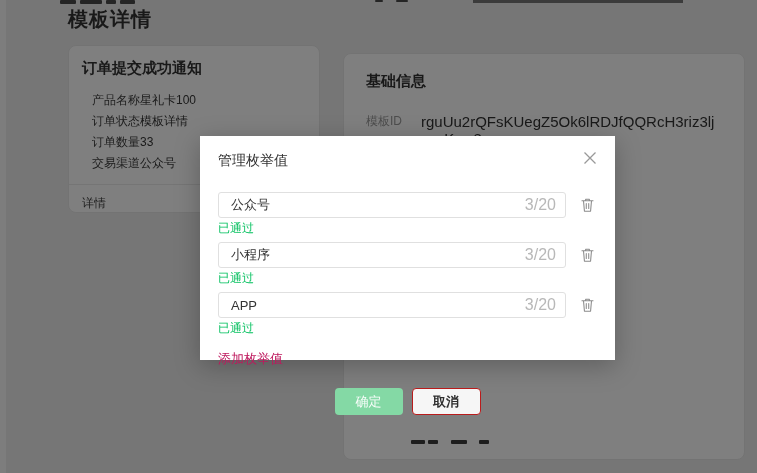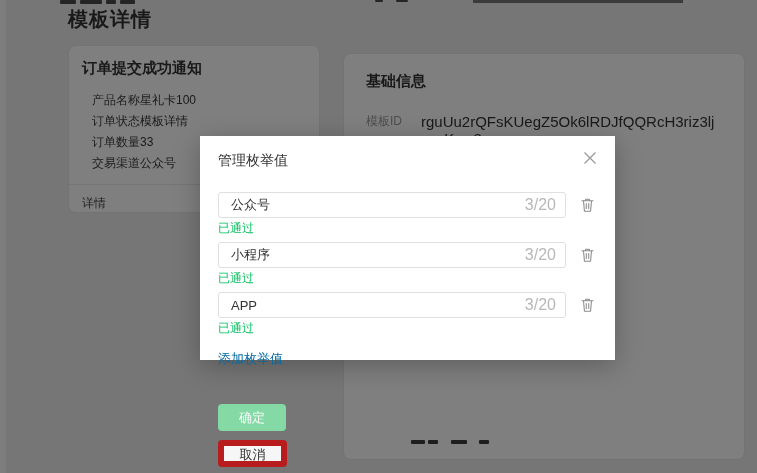--- a/index.html
+++ b/index.html
@@ -68,32 +68,32 @@
   .char-counter {
     position:absolute; right:10px; top:50%; transform:translateY(-50%);
     font-size:16px; color:#b8b8b8;
   }
   .trash-btn {
     margin-left:12px; width:20px; height:20px; border:none; background:none;
     display:flex; align-items:center; justify-content:center; cursor:pointer;
   }
   .status-ok { font-size:12px; color:#07c160; margin-top:3px; line-height:15px; }
   .add-link {
-    display:inline-block; margin:8px 0 16px; font-size:13px; line-height:17px;
-    color:#0369a1; text-decoration:none; cursor:pointer;
+    display:inline-block; margin:8px 0 0; font-size:13px; line-height:17px;
+    color:#be185d; text-decoration:none; cursor:pointer;
   }
   .modal-actions {
-    display:flex; justify-content:center; gap:9px; margin-top:21px;flex-direction:column;
+    display:flex; justify-content:center; gap:9px; margin-top:21px;
   }
   .btn { height:27px; border-radius:4px; font-size:13px; font-family:inherit; cursor:pointer; }
   .btn-confirm {
     width:68px; background:#84d9a5; border:none; color:rgba(255,255,255,0.95);
   }
   .btn-cancel {
-    width:69px; background:#f6f6f6; border:6px solid #b91c1c; color:#2f2f2f;
+    width:69px; background:#f6f6f6; border:1px solid #b91c1c; color:#2f2f2f;font-weight:bold;
   }
 </style>
 </head>
 <body>
 
 <div id="stage">
 
   <div class="left-strip"></div>
 
   <div class="frag" style="left:60px;top:0;width:16px;height:4px;"></div>

